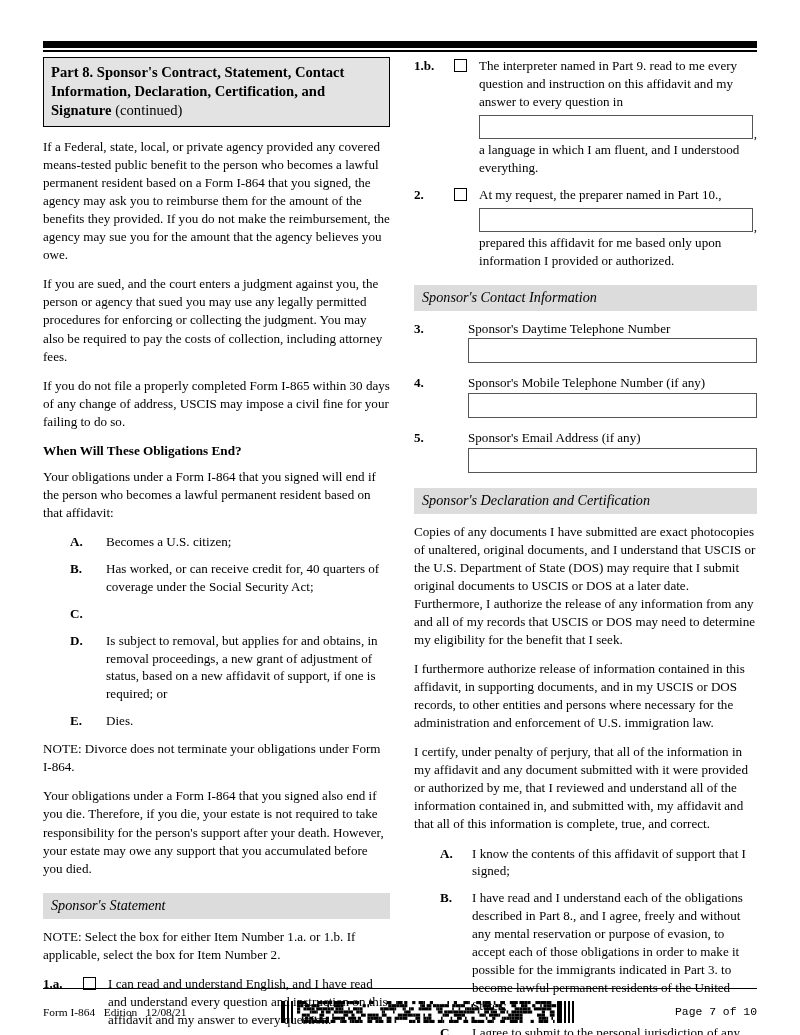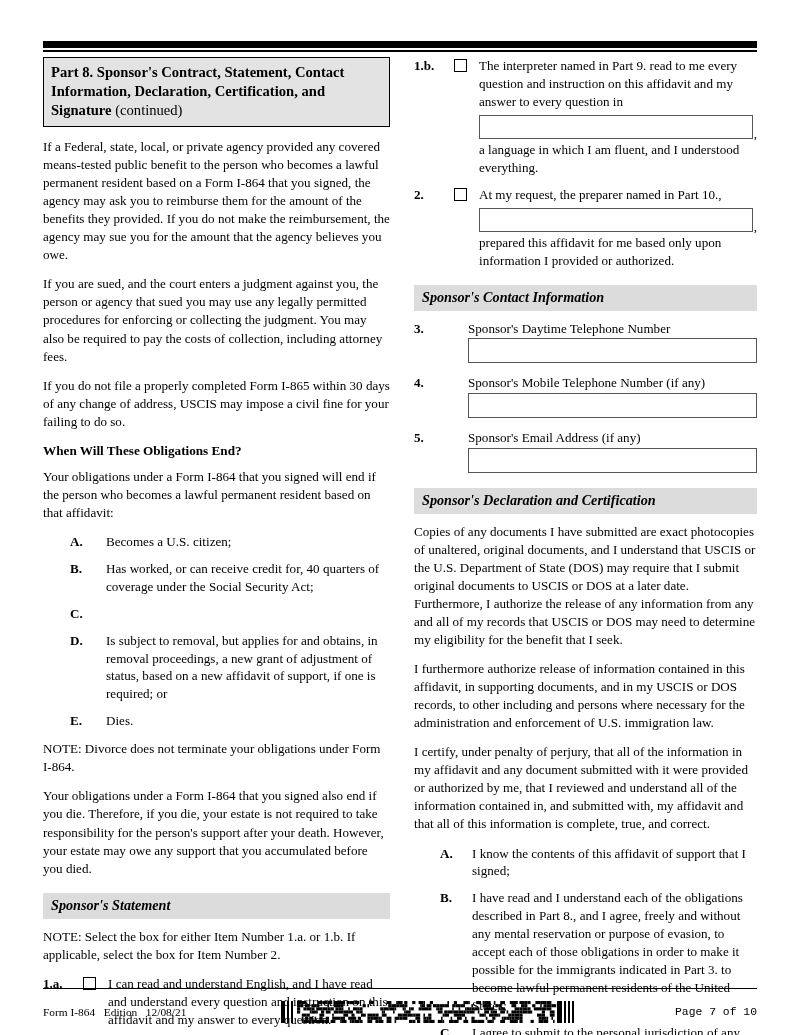--- a/index.html
+++ b/index.html
@@ -62,21 +62,21 @@
     margin-bottom: 11px;
   }
   .part-header .continued {
     font-weight: normal;
   }
 
   
   .banner {
     background: #dcdcdc;
     font-style: italic;
-    font-weight: bold;
+    font-weight: normal;
     font-size: 14.2px;
     padding: 4px 8px 5px 8px;
     margin: 15px 0 9px 0;
   }
 
   
   p.body {
     font-size: 13.1px;
     line-height: 1.38;
     margin: 0 0 11px 0;
@@ -331,21 +331,21 @@
       <div class="field-num">5.</div>
       <div class="field-body">
         <div class="field-label">Sponsor's Email Address (if any)</div>
         <div class="field-box"></div>
       </div>
     </div>
 
     <div class="banner">Sponsor's Declaration and Certification</div>
 
     <p class="body">Copies of any documents I have submitted are exact photocopies of unaltered, original documents, and I understand that USCIS or the U.S. Department of State (DOS) may require that I submit original documents to USCIS or DOS at a later date.  Furthermore, I authorize the release of any information from any and all of my records that USCIS or DOS may need to determine my eligibility for the benefit that I seek.</p>
-    <p class="body">I furthermore authorize release of information contained in this affidavit, in supporting documents, and in my USCIS or DOS records, to other including and persons where necessary for the administration and enforcement of U.S. immigration law.</p>
+    <p class="body">I furthermore authorize release of information contained in this affidavit, in supporting documents, and in my USCIS or DOS records, to other entities and persons where necessary for the administration and enforcement of U.S. immigration law.</p>
     <p class="body">I certify, under penalty of perjury, that all of the information in my affidavit and any document submitted with it were provided or authorized by me, that I reviewed and understand all of the information contained in, and submitted with, my affidavit and that all of this information is complete, true, and correct.</p>
 
     <div class="letter-list">
       <div class="letter-row">
         <div class="letter-lab">A.</div>
         <div class="letter-txt">I know the contents of this affidavit of support that I signed;</div>
       </div>
       <div class="letter-row">
         <div class="letter-lab">B.</div>
         <div class="letter-txt"><span>I have read and I understand each of the obligations described in </span><span class="bold">Part 8.</span><span>, and I agree, freely and without any mental reservation or purpose of evasion, to accept each of those obligations in order to make it possible for the immigrants indicated in </span><span class="bold">Part 3.</span><span> to become lawful permanent residents of the United States;</span></div>

